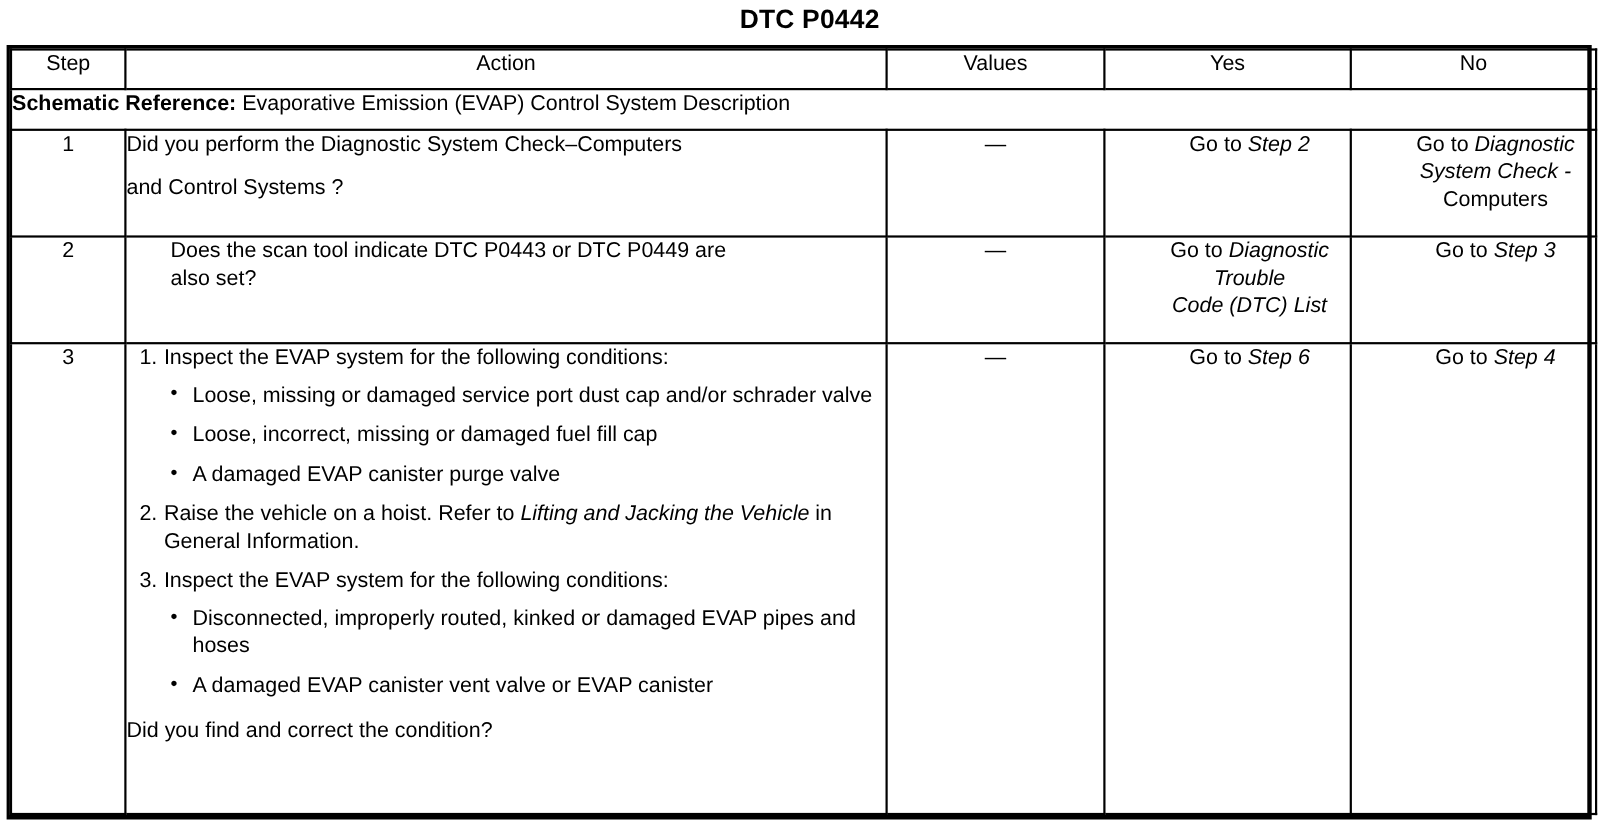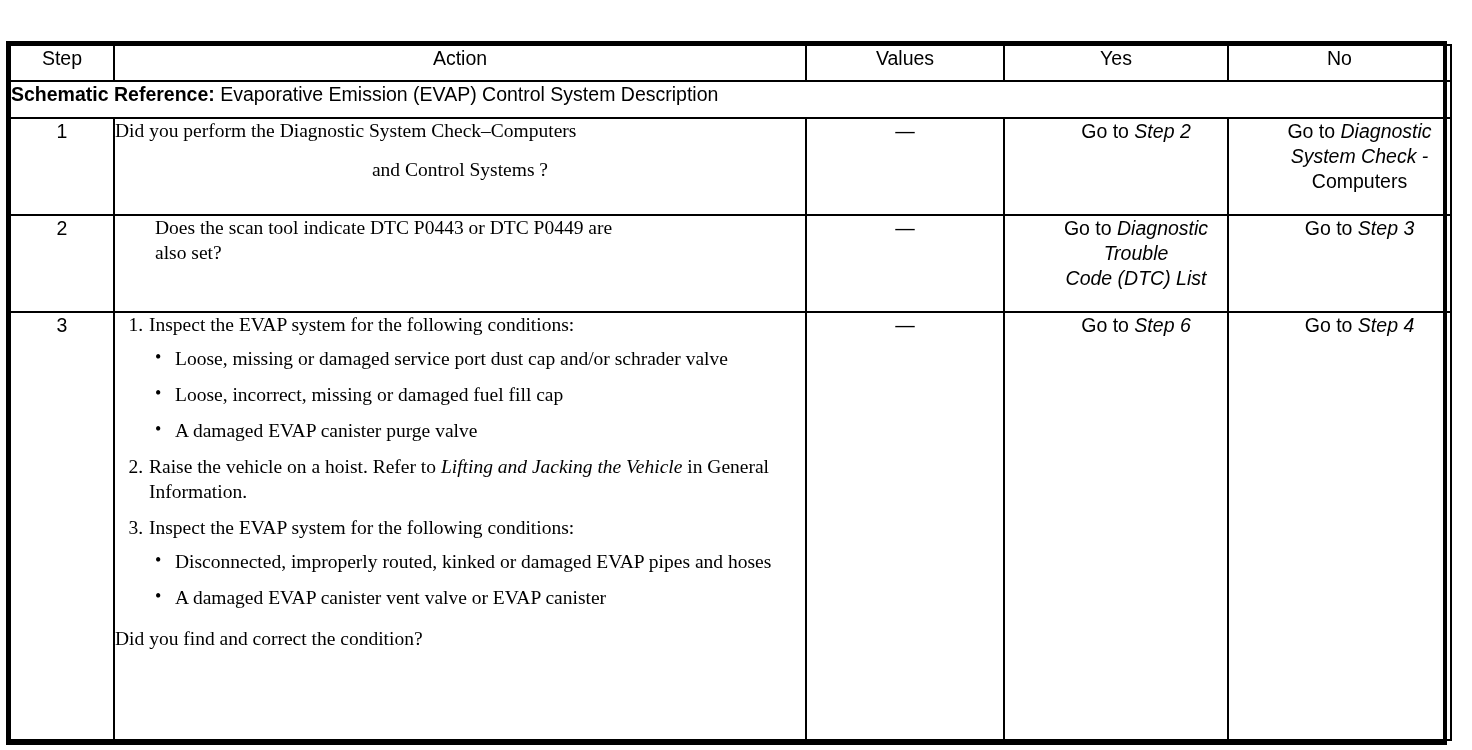--- a/index.html
+++ b/index.html
@@ -85,35 +85,34 @@
     font-size: 20px;
   }
   td.values-cell {
     text-align: center;
     vertical-align: middle;
     font-size: 22px;
   }
   td.action-cell {
     padding: 9px 8px 6px 10px;
     vertical-align: top;
-    font-family: Liberation Serif, serif;
   }
   td.yn-cell {
     text-align: center;
     padding: 6px 6px;
   }
   td.yn-top    { vertical-align: top; margin-top: 12px; }
   td.yn-bottom { vertical-align: bottom; padding-bottom: 10px; }
 
   .ln { display: block; padding-left: 40px; }
   .it { font-style: italic; }
 
   
   .a-line { display: block; margin-bottom: 14px; }
-  .a-line:last-child { margin-bottom: 11px; text-align: center; }
+  .a-line:last-child { margin-bottom: 11px; }
 
   
   ol.steps3 {
     margin: 0;
     padding: 0;
     list-style: none;
   }
   ol.steps3 > li {
     position: relative;
     padding-left: 34px;
@@ -147,20 +146,21 @@
     display: block;
     margin-top: 16px;
   }
   .em-dash { letter-spacing: 0; }
 </style>
 </head>
 <body>
 
 <div class="page">
 
+  <div class="doc-title">DTC P0442</div>
 
   <div class="table-wrap">
     <table class="dtc">
       <colgroup>
         <col class="c-step">
           <col class="c-action">
           <col class="c-values">
           <col class="c-yes">
           <col class="c-no">
       </colgroup>

